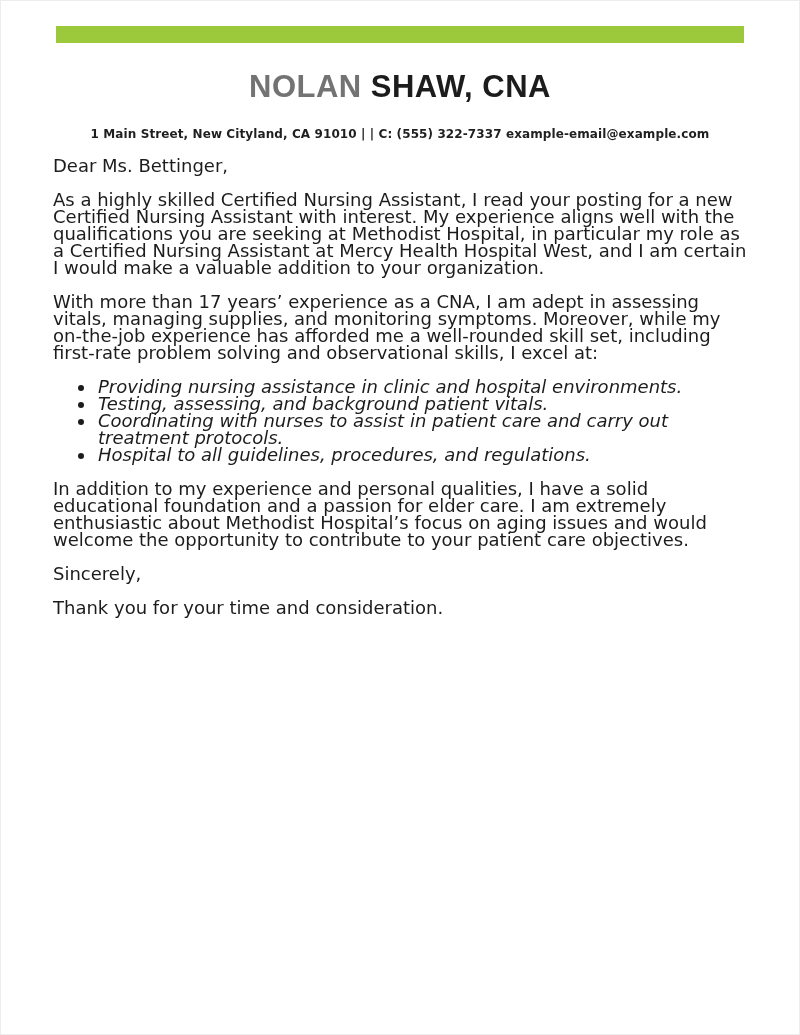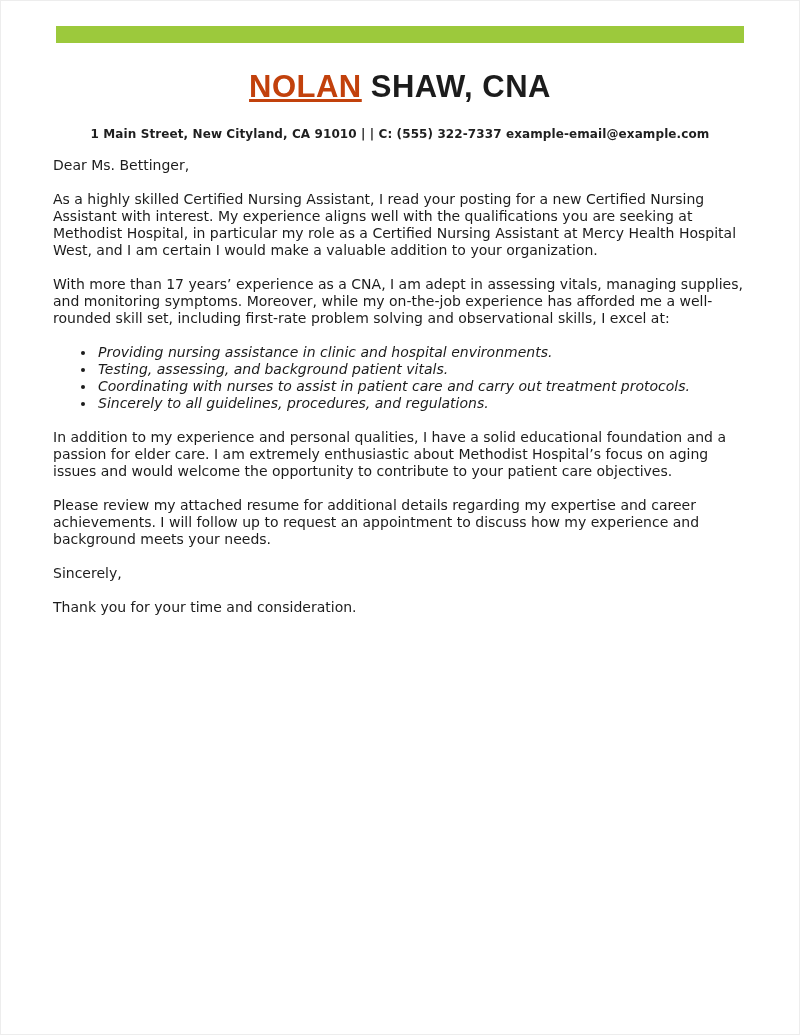--- a/index.html
+++ b/index.html
@@ -40,21 +40,21 @@
   }
   .contact {
     margin-top: 22px;
     font-size: 12px;
     font-weight: bold;
     color: #1f1f1f;
     letter-spacing: 0.1px;
   }
   .letter-body {
     margin: 16px 52px 0 52px;
-    font-size: 14px;
+    font-size: 18px;
     line-height: 17px;
     color: #1c1c1c;
   }
   .letter-body p {
     margin: 0 0 17px 0;
   }
   .skills-list {
     margin: 0 0 17px 0;
     padding: 0 0 0 43px;
     list-style-type: disc;
@@ -69,42 +69,41 @@
   }
 </style>
 </head>
 <body>
 
 <div class="page">
 
   <div class="accent-bar" style="background: rgb(156, 201, 60);"></div>
 
   <header class="header">
-    <h1 class="name"><span class="first" style="color: #c2410c; text-decoration: underline;">NOLAN</span><span class="last" style="color: rgb(28, 28, 28);">SHAW, CNA</span></h1>
+    <h1 class="name"><span class="first" style="color: #737373;">NOLAN</span><span class="last" style="color: rgb(28, 28, 28);">SHAW, CNA</span></h1>
     <div class="contact">1 Main Street, New Cityland, CA 91010 | | C: (555) 322-7337 example-email@example.com</div>
   </header>
 
   <main class="letter-body">
 
     <p>Dear Ms. Bettinger,</p>
 
     <p>As a highly skilled Certified Nursing Assistant, I read your posting for a new Certified Nursing Assistant with interest. My experience aligns well with the qualifications you are seeking at Methodist Hospital, in particular my role as a Certified Nursing Assistant at Mercy Health Hospital West, and I am certain I would make a valuable addition to your organization.</p>
 
     <p>With more than 17 years’ experience as a CNA, I am adept in assessing vitals, managing supplies, and monitoring symptoms. Moreover, while my on-the-job experience has afforded me a well-rounded skill set, including first-rate problem solving and observational skills, I excel at:</p>
 
     <ul class="skills-list">
       <li>Providing nursing assistance in clinic and hospital environments.</li>
       <li>Testing, assessing, and background patient vitals.</li>
       <li>Coordinating with nurses to assist in patient care and carry out treatment protocols.</li>
-      <li>Sincerely to all guidelines, procedures, and regulations.</li>
+      <li>Hospital to all guidelines, procedures, and regulations.</li>
     </ul>
 
     <p>In addition to my experience and personal qualities, I have a solid educational foundation and a passion for elder care. I am extremely enthusiastic about Methodist Hospital’s focus on aging issues and would welcome the opportunity to contribute to your patient care objectives.</p>
 
-    <p>Please review my attached resume for additional details regarding my expertise and career achievements. I will follow up to request an appointment to discuss how my experience and background meets your needs.</p>
 
     <p>Sincerely,</p>
 
     <p>Thank you for your time and consideration.</p>
 
 
   </main>
 </div>
 
 </body></html>

